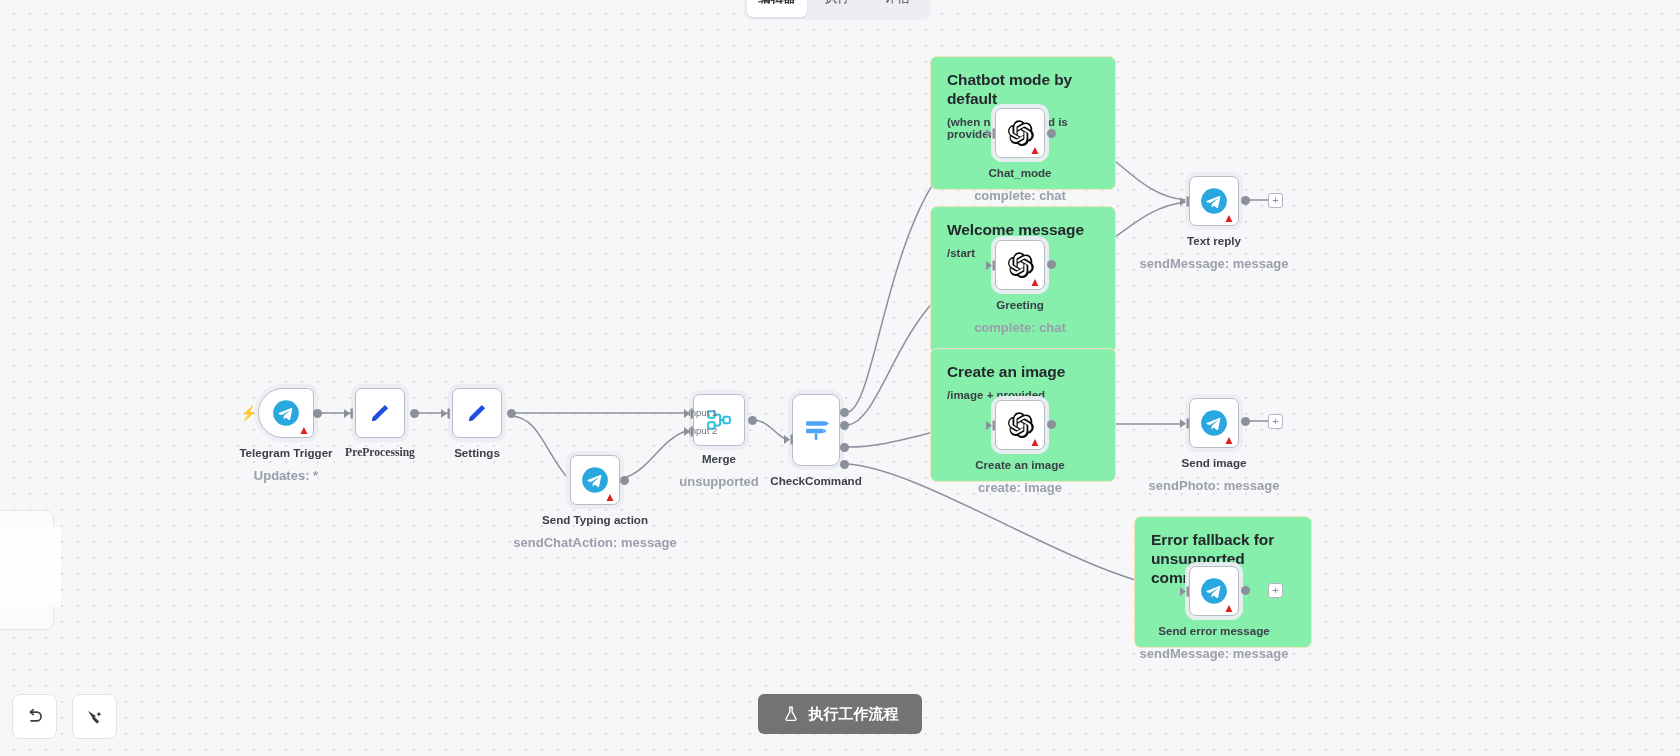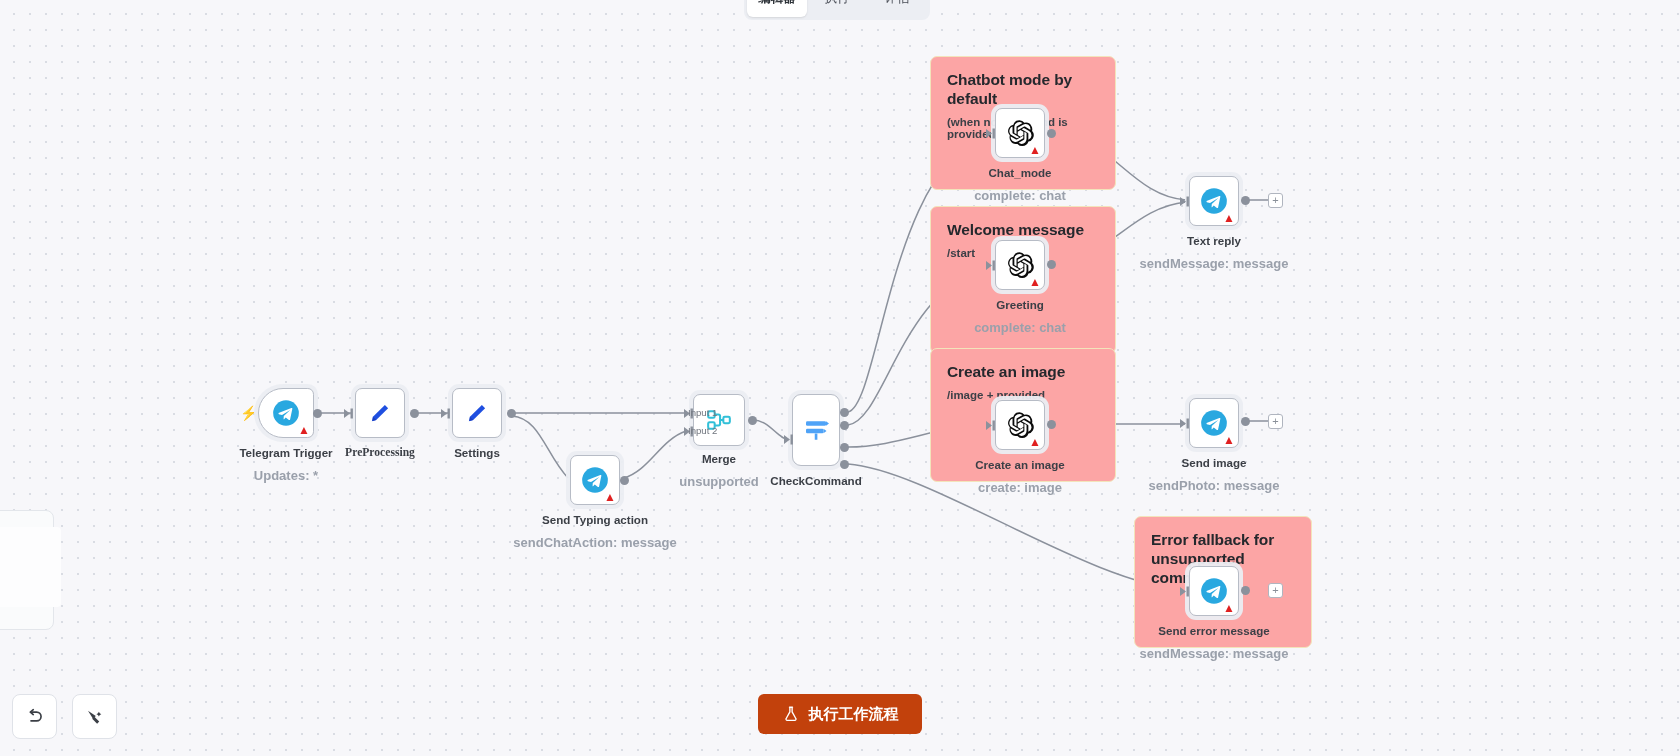--- a/index.html
+++ b/index.html
@@ -30,21 +30,21 @@
   .tabbar .tab{
     flex:1;height:100%;display:flex;align-items:center;justify-content:center;
     font-size:12.5px;color:#4b4f58;border-radius:6px;
   }
   .tabbar .tab.active{background:#ffffff;color:#2d3238;font-weight:600;
     box-shadow:0 1px 2px rgba(0,0,0,.10);}
 
   
   .sticky{
     position:absolute;
-    background:#fca5a5;
+    background:#86efac;
     border:1px solid #f3e4bb;
     border-radius:7px;
     box-sizing:border-box;
     padding:14px 16px;
     z-index:1;
   }
   .sticky .st-title{
     font-size:15.5px;font-weight:700;color:#25282d;line-height:1.22;
     letter-spacing:-.1px;
   }
@@ -125,21 +125,21 @@
     position:absolute;width:45px;height:45px;
     background:#fff;border:1px solid #dfe2e8;border-radius:8px;
     display:flex;align-items:center;justify-content:center;z-index:30;
     box-sizing:border-box;
   }
 
   
   .execbtn{
     position:absolute;left:758px;top:694px;
     width:164px;height:40px;
-    background:#c2410c;border-radius:6px;border:none;
+    background:#737373;border-radius:6px;border:none;
     color:#fff;font-size:15px;font-weight:600;
     display:flex;align-items:center;justify-content:center;gap:9px;
     font-family:"Liberation Sans",sans-serif;
     z-index:35;cursor:pointer;
   }
 </style>
 </head>
 <body>
 
 <div id="canvas"></div>

